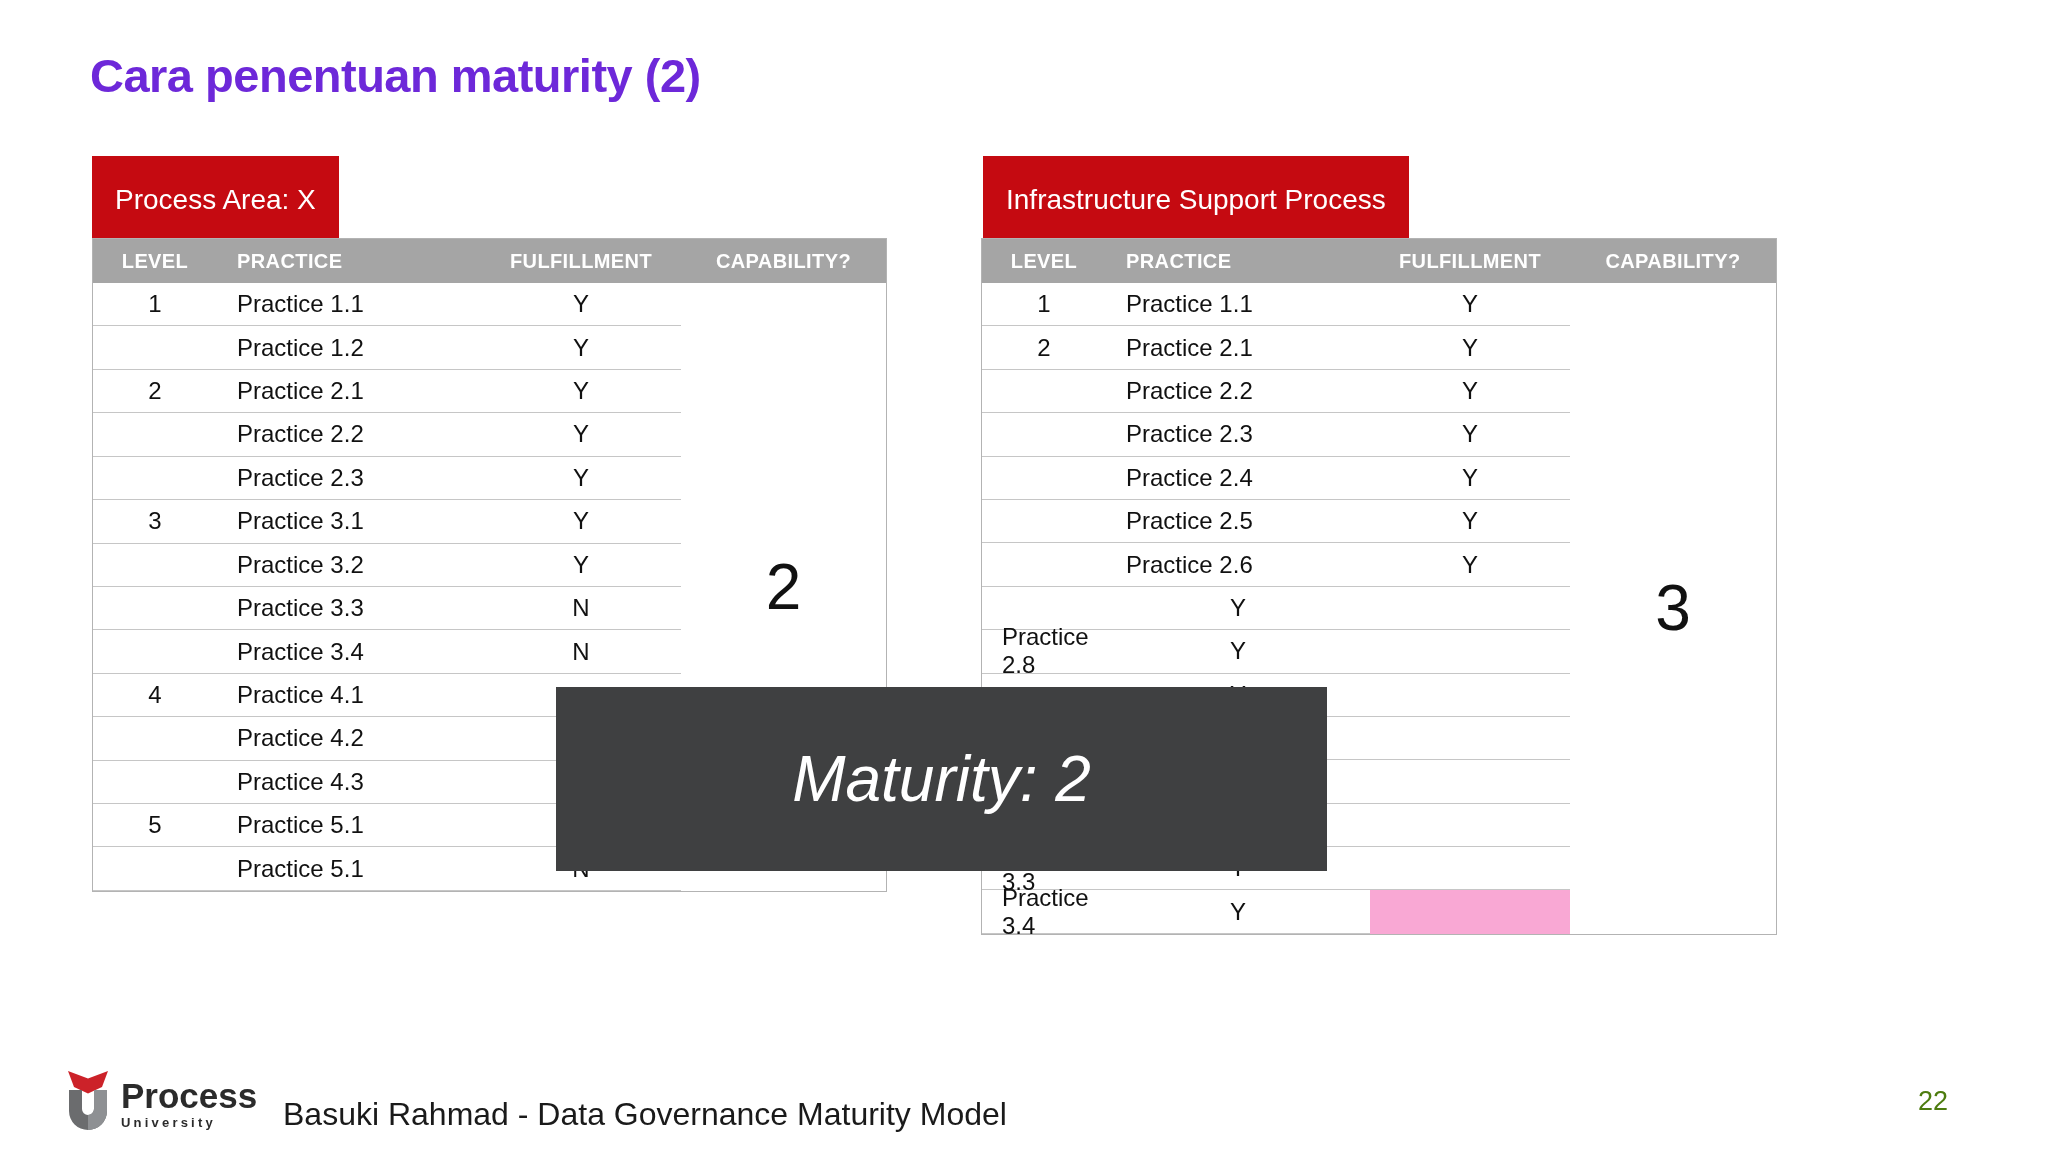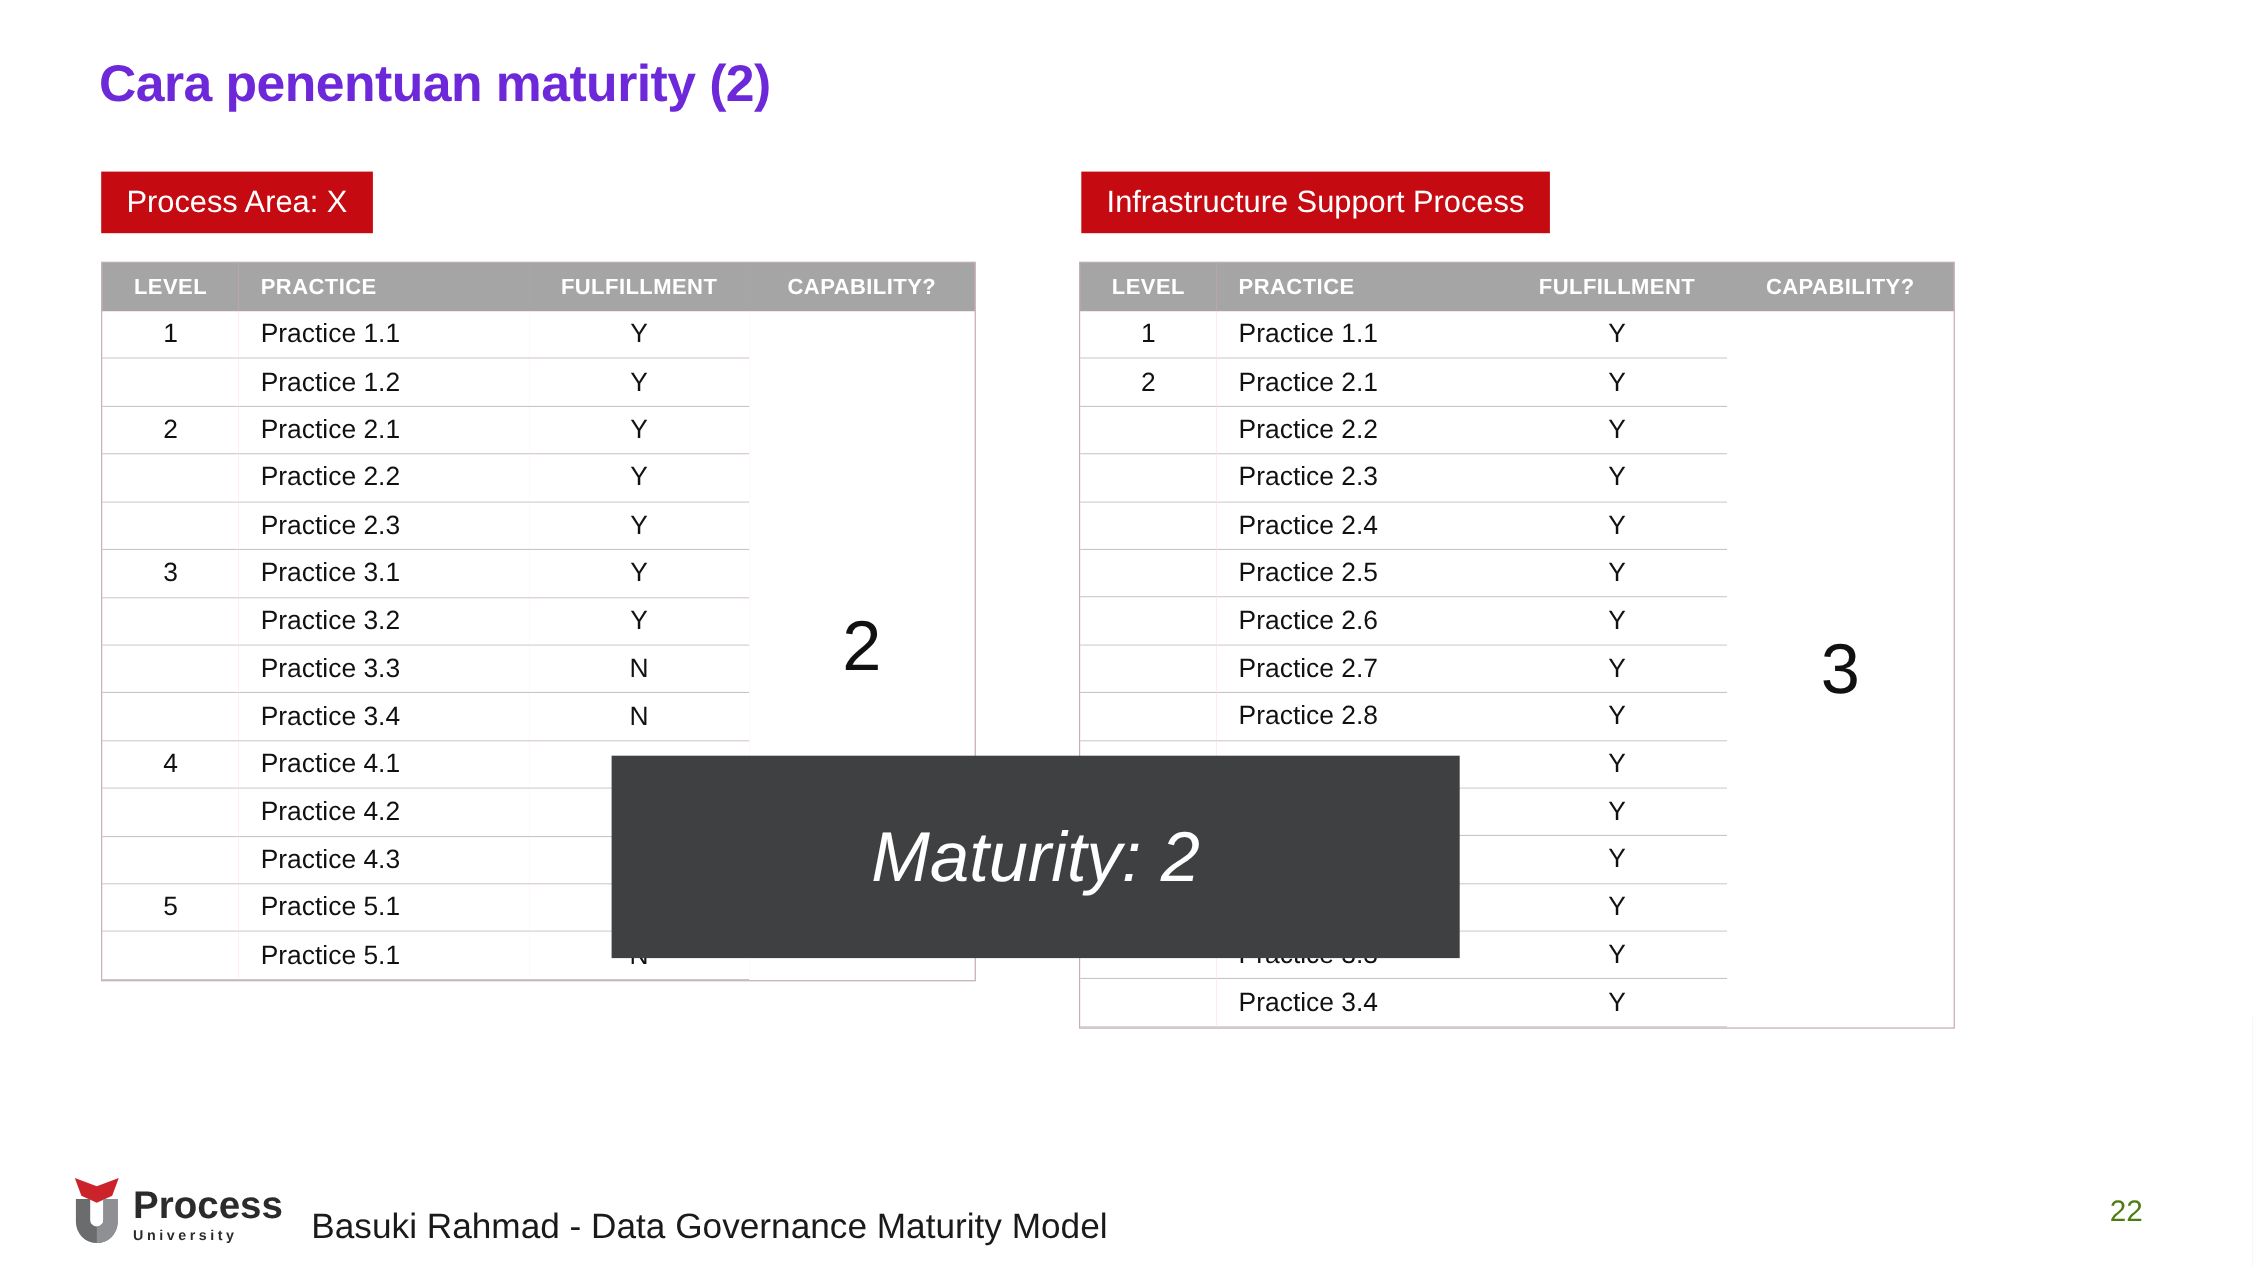--- a/index.html
+++ b/index.html
@@ -6,21 +6,21 @@
   .slide{
     position:relative;width:2048px;height:1152px;background:#ffffff;overflow:hidden;
     font-family:"Liberation Sans",sans-serif;color:#111;
   }
   .title{
     position:absolute;left:90px;top:48px;margin:0;
     font-size:47px;font-weight:700;letter-spacing:-0.5px;color:#6d28d9;
   }
   .badge{
     position:absolute;top:156px;height:56px;display:inline-flex;align-items:center;
-    padding:0 23px;background:#c50a11;color:#ffffff;font-size:28px;white-space:nowrap;
+    padding:16px 23px;background:#c50a11;color:#ffffff;font-size:28px;white-space:nowrap;
   }
   #badge-left{left:92px;}
   #badge-right{left:983px;}
   .ptable{
     position:absolute;top:238px;display:grid;
     grid-template-columns:124px 264px 200px 1fr;
     border:1px solid #b3b3b3;background:#f9a8d4;box-sizing:border-box;
   }
   #table-left{left:92px;width:795px;}
   #table-right{left:981px;width:796px;}
@@ -131,21 +131,20 @@
       <div class="td"></div>
       <div class="td al">Practice 2.4</div>
       <div class="td">Y</div>
       <div class="td"></div>
       <div class="td al">Practice 2.5</div>
       <div class="td">Y</div>
       <div class="td"></div>
       <div class="td al">Practice 2.6</div>
       <div class="td">Y</div>
       <div class="td"></div>
-      <div class="td al">Practice 2.7</div>
       <div class="td">Y</div>
       <div class="td"></div>
       <div class="td al">Practice 2.8</div>
       <div class="td">Y</div>
       <div class="td"></div>
       <div class="td al"></div>
       <div class="td">Y</div>
       <div class="td"></div>
       <div class="td al"></div>
       <div class="td">Y</div>

